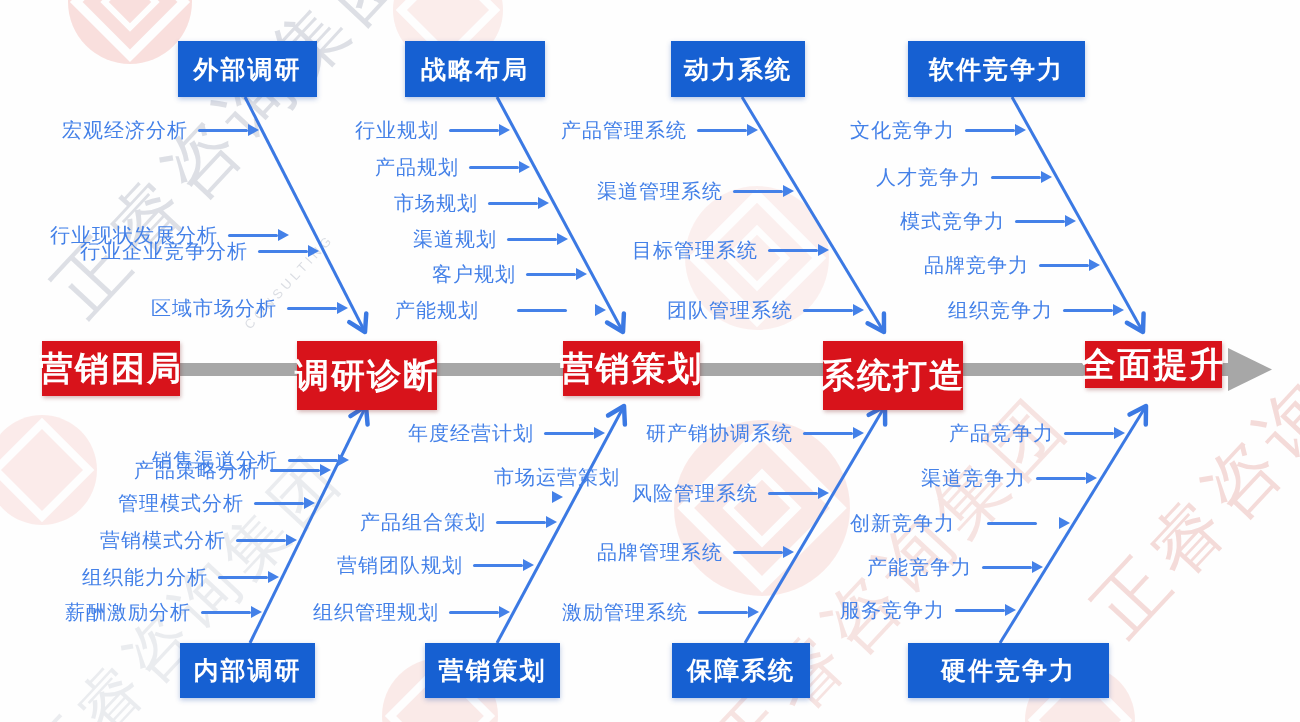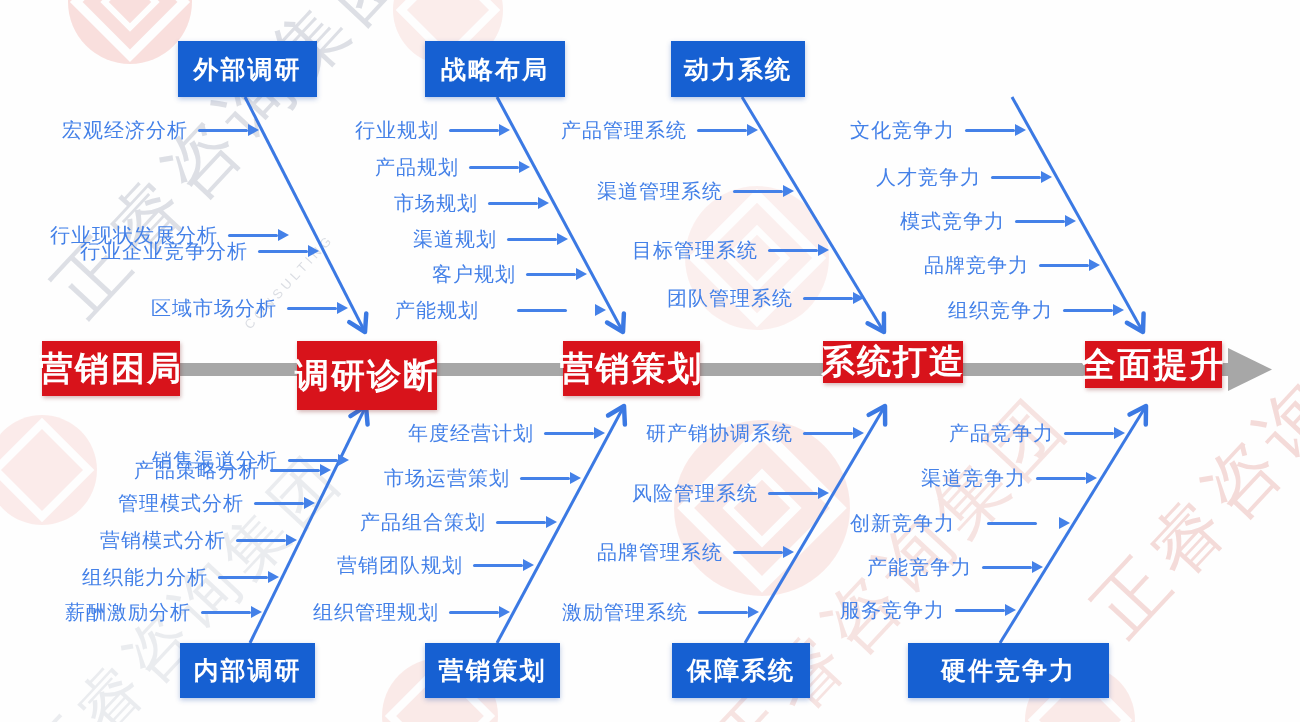--- a/index.html
+++ b/index.html
@@ -91,32 +91,33 @@
     <path d="M742,97 L884,332" stroke="#3B79E3" stroke-width="3" fill="none" marker-end="url(#vhead)"></path>
     <path d="M1012,97 L1143,332" stroke="#3B79E3" stroke-width="3" fill="none" marker-end="url(#vhead)"></path>
 
     <path d="M250,643 L366,406" stroke="#3B79E3" stroke-width="3" fill="none" marker-end="url(#vhead)"></path>
     <path d="M497,643 L624,406" stroke="#3B79E3" stroke-width="3" fill="none" marker-end="url(#vhead)"></path>
     <path d="M745,643 L885,406" stroke="#3B79E3" stroke-width="3" fill="none" marker-end="url(#vhead)"></path>
     <path d="M1000,643 L1146,406" stroke="#3B79E3" stroke-width="3" fill="none" marker-end="url(#vhead)"></path>
   </svg>
 
   <div class="box box-blue" style="left:178px; top:41px;  width:139px; height:56px;">外部调研</div>
-  <div class="box box-blue" style="left:425px; top:41px;  width:140px; height:56px;font-family:Liberation Serif, serif;">战略布局</div>
+  <div class="box box-blue" style="left:405px; top:41px;  width:140px; height:56px;font-family:Liberation Serif, serif;">战略布局</div>
   <div class="box box-blue" style="left:671px; top:41px;  width:134px; height:56px;">动力系统</div>
+  <div class="box box-blue" style="left:908px; top:41px;  width:177px; height:56px;">软件竞争力</div>
 
   <div class="box box-blue" style="left:180px; top:643px; width:135px; height:55px;">内部调研</div>
   <div class="box box-blue" style="left:425px; top:643px; width:135px; height:55px;">营销策划</div>
   <div class="box box-blue" style="left:672px; top:643px; width:138px; height:55px;">保障系统</div>
   <div class="box box-blue" style="left:908px; top:643px; width:201px; height:55px;">硬件竞争力</div>
 
   <div class="box box-red" style="left:42px;   top:341px; width:138px; height:55px;">营销困局</div>
   <div class="box box-red" style="left:297px;  top:341px; width:140px; height:69px;">调研诊断</div>
   <div class="box box-red" style="left:563px;  top:341px; width:137px; height:55px;">营销策划</div>
-  <div class="box box-red" style="left:823px;  top:341px; width:140px; height:42px;">系统打造</div>
+  <div class="box box-red" style="left:823px;  top:341px; width:140px; height:69px;">系统打造</div>
   <div class="box box-red" style="left:1085px; top:341px; width:137px; height:47px;">全面提升</div>
 
   <div id="labels">
       <div class="label" style="right: 1041px; top: 116px;">
         <span class="txt">宏观经济分析</span>
         <span class="shaft"></span>
         <span class="head"></span>
       </div>
       <div class="label" style="right: 1011px; top: 177px; margin-top: 44px;">
         <span class="txt">行业现状发展分析</span>
@@ -171,21 +172,21 @@
       <div class="label" style="right: 506px; top: 177px;">
         <span class="txt">渠道管理系统</span>
         <span class="shaft"></span>
         <span class="head"></span>
       </div>
       <div class="label" style="right: 471px; top: 236px; margin-left: 44px;">
         <span class="txt">目标管理系统</span>
         <span class="shaft"></span>
         <span class="head"></span>
       </div>
-      <div class="label" style="right: 436px; top: 284px;">
+      <div class="label" style="right: 436px; top: 296px;">
         <span class="txt">团队管理系统</span>
         <span class="shaft"></span>
         <span class="head"></span>
       </div>
       <div class="label" style="right: 274px; top: 116px;">
         <span class="txt">文化竞争力</span>
         <span class="shaft"></span>
         <span class="head"></span>
       </div>
       <div class="label" style="right: 248px; top: 163px;">
@@ -236,21 +237,21 @@
       <div class="label" style="right: 1038px; top: 598px;">
         <span class="txt">薪酬激励分析</span>
         <span class="shaft"></span>
         <span class="head"></span>
       </div>
       <div class="label" style="right: 695px; top: 419px;">
         <span class="txt">年度经营计划</span>
         <span class="shaft"></span>
         <span class="head"></span>
       </div>
-      <div class="label" style="right: 719px; top: 464px;">
+      <div class="label" style="right: 680px; top: 464px; flex-direction: column;">
         <span class="txt">市场运营策划</span>
         <span class="shaft"></span>
         <span class="head"></span>
       </div>
       <div class="label" style="right: 743px; top: 508px;">
         <span class="txt">产品组合策划</span>
         <span class="shaft"></span>
         <span class="head"></span>
       </div>
       <div class="label" style="right: 766px; top: 551px;">

